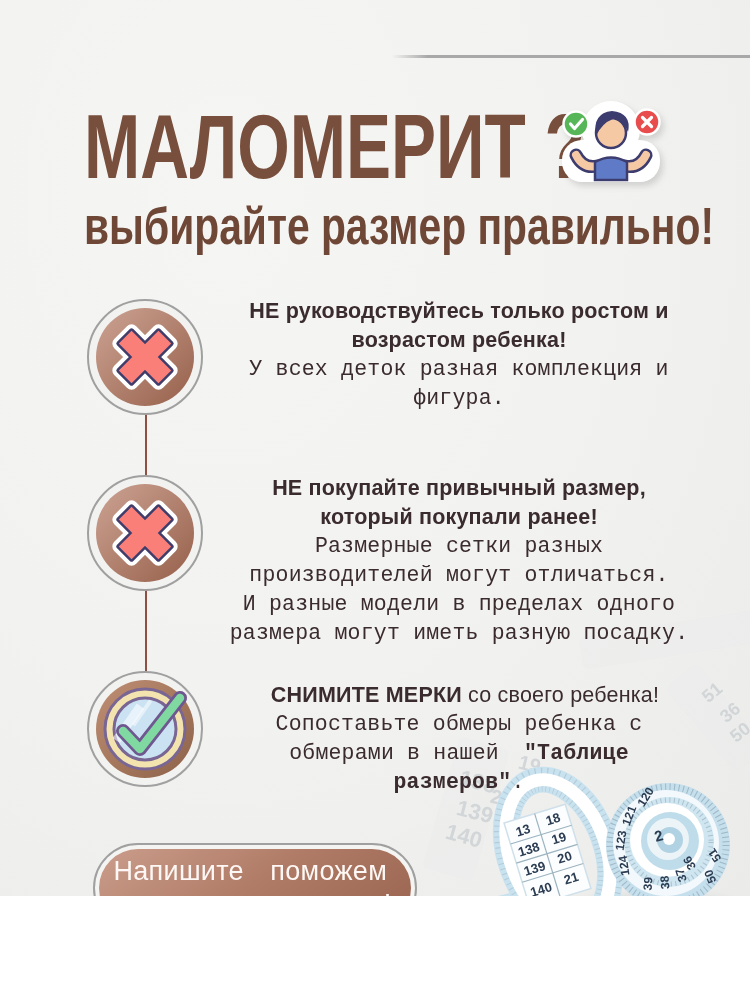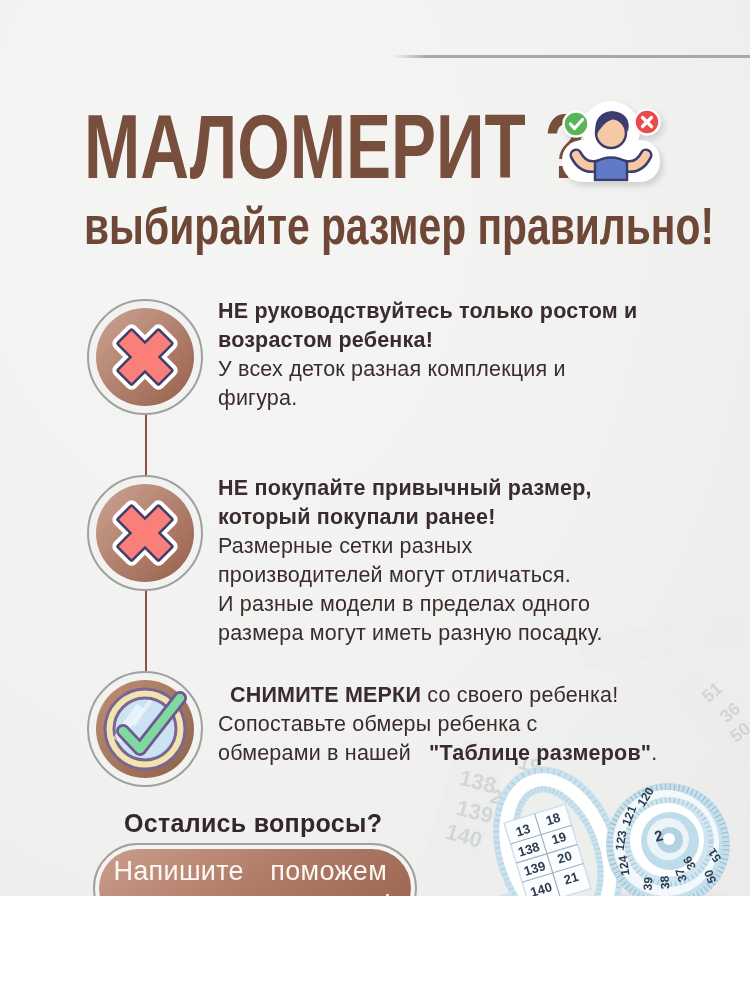--- a/index.html
+++ b/index.html
@@ -30,24 +30,24 @@
   .connector{position:absolute;left:145px;top:358px;width:2px;height:372px;background:#8d5042;z-index:0;}
   .badge-ring{
     position:absolute;width:112px;height:112px;border-radius:50%;
     border:2px solid #a0a0a0;background:#f2f2f0;z-index:1;
     display:flex;align-items:center;justify-content:center;
     box-shadow:inset 0 0 0 3px #f2f2f0;
   }
   .ring1{left:87px;top:299px;} .ring2{left:87px;top:475px;} .ring3{left:87px;top:671px;}
   
   .tip-text{position:absolute;left:218px;width:482px;z-index:2;color:#3a2b2e;
-    font-size:21.5px;line-height:29px;letter-spacing:0.2px;}
+    font-size:21.5px;line-height:29px;letter-spacing:0.2px;text-align:center;}
   .tip1{top:297px;} .tip2{top:474px;} .tip3{top:681px;}
   .tip-heading{font-weight:700;white-space:pre-line;}
-  .tip-body{font-weight:400;white-space:pre-line;}
+  .tip-body{font-weight:400;white-space:pre-line;font-family:Liberation Mono, monospace;}
   .w400{font-weight:400;margin-top:42px;} .w700{font-weight:700;margin-left:12px;}
   
   .question{position:absolute;left:124px;top:809px;z-index:2;color:#35262b;
     font-size:25px;font-weight:700;letter-spacing:0.3px;}
   .cta-ring{
     position:absolute;left:93px;top:843px;width:312px;height:78px;z-index:2;
     border:2px solid #a0a0a0;border-radius:46px;padding:4px;background:#f4f4f2;
   }
   .cta{
     width:100%;height:100%;border-radius:40px;cursor:pointer;border:none;
@@ -158,21 +158,20 @@
 И разные модели в пределах одного
 размера могут иметь разную посадку.</div>
   </div>
 
   <div class="tip-text tip3">
     <div class="tip-heading"><span class="w700">СНИМИТЕ МЕРКИ</span><span class="w400"> со своего ребенка!</span></div>
     <div class="tip-body"><span>Сопоставьте обмеры ребенка с
 обмерами в нашей </span><span class="w700">"Таблице размеров"</span><span>.</span></div>
   </div>
 
-  <div class="question">Остались вопросы?</div>
   <div class="cta-ring">
     <button class="cta">
       <span>Напишите нам, мы</span>
       <span>поможем покупали!</span>
     </button>
   </div>
 
   <svg class="tape-wrap" viewBox="0 0 350 455">
     <defs>
       <filter id="soft" x="-50%" y="-50%" width="200%" height="200%">

